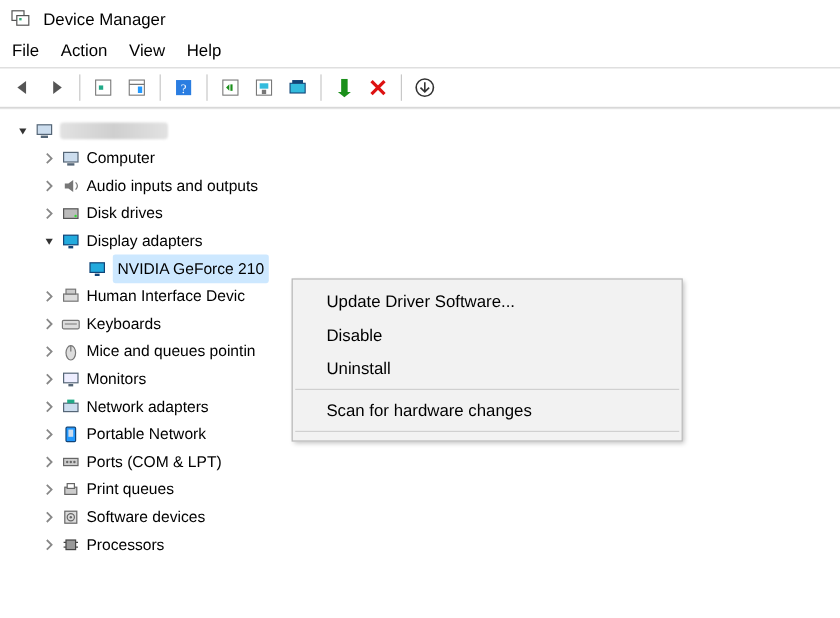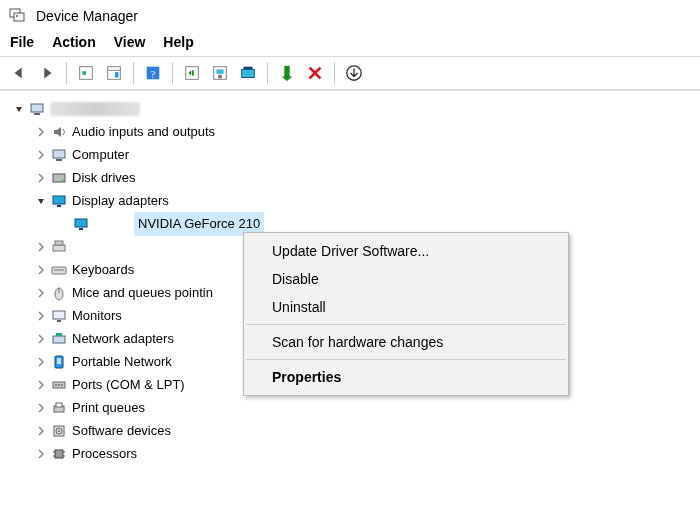--- a/index.html
+++ b/index.html
@@ -19,21 +19,21 @@
     padding: 6px 8px 4px 8px;
     gap: 6px;
   }
   .titlebar .title { font-size: 14px; }
   .menubar {
     display: flex;
     gap: 18px;
     padding: 6px 10px;
     font-size: 14px;
   }
-  .menubar span { cursor: default; font-weight: bold; }
+  .menubar span { cursor: default; }
   .toolbar {
     display: flex;
     align-items: center;
     padding: 3px 6px;
     border-top: 1px solid #d8d8d8;
     border-bottom: 1px solid #d8d8d8;
     gap: 2px;
     height: 34px;
   }
   .tb-sep {
@@ -77,21 +77,20 @@
     display: inline-flex;
     align-items: center;
     justify-content: center;
     margin-right: 4px;
   }
   .label { }
   .selected {
     background: #cde8ff;
     padding: 1px 4px;
     border-radius: 2px;
-    margin-left: 40px;
   }
   .root-blur {
     display:inline-block;
     width:90px; height:14px;
     background: linear-gradient(90deg,#e2e2e2,#cfcfcf,#e2e2e2);
     filter: blur(1px);
     border-radius:3px;
   }
   
   .ctx {
@@ -229,50 +228,50 @@
     </div>
     <div class="row">
       <span class="indent" style="width: 30px;"></span>
       <span class="arrow ">
         <svg width="10" height="10" viewBox="0 0 10 10">
           <path d="M3 1 L7 5 L3 9" fill="none" stroke="#888" stroke-width="1.5"></path>
         </svg>
       </span>
       <span class="icon-slot">
         <svg width="16" height="16" viewBox="0 0 16 16">
+          <rect x="2" y="3" width="12" height="8" fill="#cde" stroke="#567"></rect>
+          <rect x="5" y="12" width="6" height="2" fill="#567"></rect>
+        </svg>
+      </span>
+      <span class="label">Computer</span>
+    </div>
+    <div class="row">
+      <span class="indent" style="width: 30px;"></span>
+      <span class="arrow ">
+        <svg width="10" height="10" viewBox="0 0 10 10">
+          <path d="M3 1 L7 5 L3 9" fill="none" stroke="#888" stroke-width="1.5"></path>
+        </svg>
+      </span>
+      <span class="icon-slot">
+        <svg width="16" height="16" viewBox="0 0 16 16">
           <path d="M3 6 H6 L10 3 V13 L6 10 H3 Z" fill="#777"></path>
           <path d="M12 5 Q15 8 12 11" fill="none" stroke="#777"></path>
         </svg>
       </span>
       <span class="label">Audio inputs and outputs</span>
     </div>
     <div class="row">
       <span class="indent" style="width: 30px;"></span>
       <span class="arrow ">
         <svg width="10" height="10" viewBox="0 0 10 10">
           <path d="M3 1 L7 5 L3 9" fill="none" stroke="#888" stroke-width="1.5"></path>
         </svg>
       </span>
       <span class="icon-slot">
         <svg width="16" height="16" viewBox="0 0 16 16">
-          <rect x="2" y="3" width="12" height="8" fill="#cde" stroke="#567"></rect>
-          <rect x="5" y="12" width="6" height="2" fill="#567"></rect>
-        </svg>
-      </span>
-      <span class="label">Computer</span>
-    </div>
-    <div class="row">
-      <span class="indent" style="width: 30px;"></span>
-      <span class="arrow ">
-        <svg width="10" height="10" viewBox="0 0 10 10">
-          <path d="M3 1 L7 5 L3 9" fill="none" stroke="#888" stroke-width="1.5"></path>
-        </svg>
-      </span>
-      <span class="icon-slot">
-        <svg width="16" height="16" viewBox="0 0 16 16">
           <rect x="2" y="4" width="12" height="8" fill="#bbb" stroke="#555"></rect>
           <circle cx="12" cy="10" r="1" fill="#3d3"></circle>
         </svg>
       </span>
       <span class="label">Disk drives</span>
     </div>
     <div class="row">
       <span class="indent" style="width: 30px;"></span>
       <span class="arrow ">
         <svg width="10" height="10" viewBox="0 0 10 10">
@@ -304,20 +303,21 @@
         <svg width="10" height="10" viewBox="0 0 10 10">
           <path d="M3 1 L7 5 L3 9" fill="none" stroke="#888" stroke-width="1.5"></path>
         </svg>
       </span>
       <span class="icon-slot">
         <svg width="16" height="16" viewBox="0 0 16 16">
           <rect x="2" y="6" width="12" height="6" fill="#ddd" stroke="#777"></rect>
           <rect x="4" y="2" width="8" height="4" fill="#ccc" stroke="#777"></rect>
         </svg>
       </span>
+      <span class="label">Human Interface Devic</span>
     </div>
     <div class="row">
       <span class="indent" style="width: 30px;"></span>
       <span class="arrow ">
         <svg width="10" height="10" viewBox="0 0 10 10">
           <path d="M3 1 L7 5 L3 9" fill="none" stroke="#888" stroke-width="1.5"></path>
         </svg>
       </span>
       <span class="icon-slot">
         <svg width="16" height="16" viewBox="0 0 16 16">
@@ -455,14 +455,13 @@
     </div>
   </div>
 
 <div class="ctx" id="ctx">
     <div class="ctx-item">Update Driver Software...</div>
     <div class="ctx-item">Disable</div>
     <div class="ctx-item">Uninstall</div>
     <div class="ctx-sep"></div>
     <div class="ctx-item">Scan for hardware changes</div>
     <div class="ctx-sep"></div>
-    <div class="ctx-item bold">Properties</div>
   </div>
 
 </body></html>

